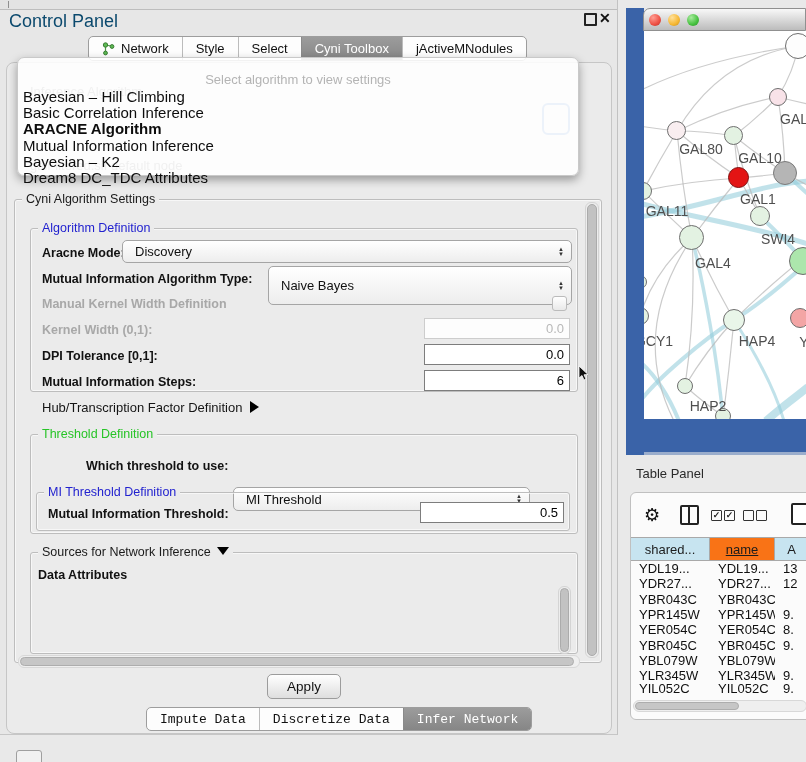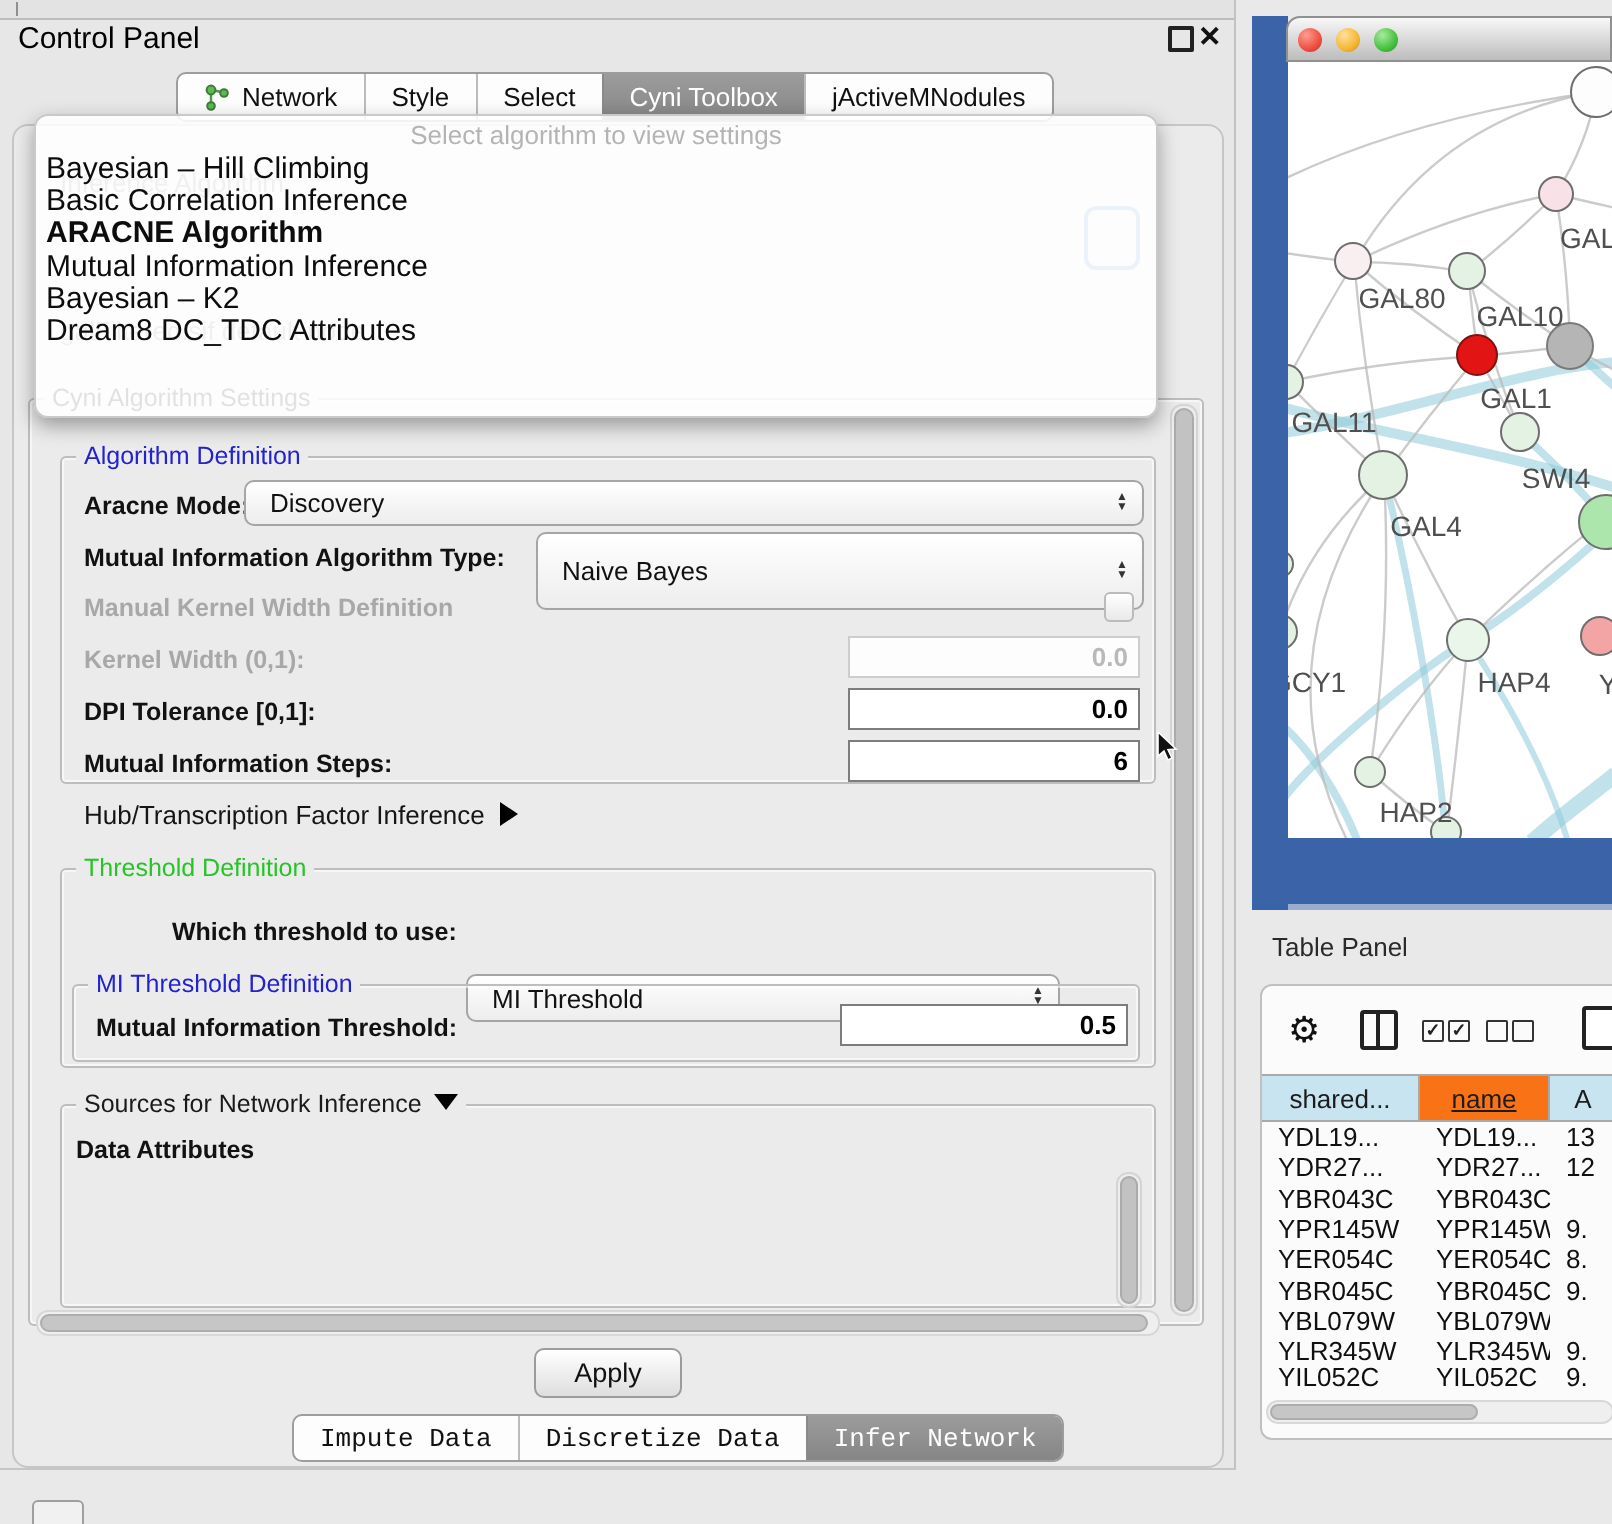--- a/index.html
+++ b/index.html
@@ -4,52 +4,52 @@
 <style>
   html,body{margin:0;padding:0;}
   body{width:806px;height:762px;overflow:hidden;background:#e9e9e9;
        font-family:"Liberation Sans",sans-serif;-webkit-font-smoothing:antialiased;}
   #root{position:relative;width:806px;height:762px;}
   
   #cp{position:absolute;left:0;top:0;width:617px;height:734px;background:#e7e7e7;
       border-right:1px solid #c2c2c2;border-bottom:1px solid #c6c6c6;}
   .topstrip{position:absolute;left:0;top:0;width:617px;height:9px;background:#e3e3e3;border-bottom:1px solid #bdbdbd;}
   .topstrip .tick{position:absolute;left:8px;top:1px;width:1px;height:7px;background:#8f8f8f;}
-  .cp-title{position:absolute;left:9px;top:11px;font-size:15px;color:#000000;text-align:right;}
+  .cp-title{position:absolute;left:9px;top:11px;font-size:18px;color:#0c4a6e;text-align:right;}
   .float-box{position:absolute;left:584px;top:13px;width:9px;height:9px;border:2px solid #222;border-radius:1px;}
   .close-x{position:absolute;left:599px;top:10px;font-size:14px;font-weight:bold;color:#111;}
   .cp-body{position:absolute;left:6px;top:62px;width:604px;height:670px;background:#ebebeb;
            border:1px solid #c6c6c6;border-radius:8px;}
   
   .seg{position:absolute;display:flex;background:#fdfdfd;border:1px solid #9d9d9d;border-radius:5px;overflow:hidden;}
   .seg .s{display:flex;align-items:center;padding:0 13px;font-size:13px;color:#111;border-left:1px solid #bcbcbc;white-space:nowrap;}
   .seg .s:first-child{border-left:none;}
   .seg .s.sel{background:linear-gradient(#9c9c9c,#868686);color:#fff;border-left:1px solid #8a8a8a;}
   .net-ico{margin-right:6px;}
   
-  .popup{position:absolute;left:17px;top:57px;width:562px;height:152px;background:rgba(255,255,255,0.87);
-         border:1px solid #c9c9c9;border-radius:7px;box-shadow:0 4px 10px rgba(0,0,0,0.35);z-index:50;padding-top:2px;box-sizing:border-box;}
+  .popup{position:absolute;left:17px;top:57px;width:562px;height:119px;background:rgba(255,255,255,0.87);
+         border:1px solid #c9c9c9;border-radius:7px;box-shadow:0 4px 10px rgba(0,0,0,0.35);z-index:50;padding-top:14px;box-sizing:border-box;}
   .popup .ph{height:17px;text-align:center;color:#b4b4b4;font-size:13px;line-height:16px;}
   .popup .it{height:16.2px;line-height:16.2px;padding-left:5px;font-size:15px;color:#0d0d0d;}
   .popup .it.bold{font-weight:bold;}
   .ghost-text{position:absolute;color:#8a8a8a;font-size:13px;z-index:40;}
   .ghost-ring{position:absolute;left:542px;top:103px;width:24px;height:28px;border:2px solid #6e9bd8;border-radius:6px;z-index:40;}
   
   .grp{position:absolute;border:1px solid #bdbdbd;border-radius:3px;box-shadow:inset 0 0 0 1px rgba(255,255,255,0.6);}
   .grp-t{position:absolute;background:#ebebeb;padding:0 4px;font-size:12.5px;color:#1a1a1a;z-index:5;white-space:nowrap;}
   .grp-t.blue{color:#2222cf;}
   .grp-t.green{color:#27c427;}
   .lbl{position:absolute;font-size:12.5px;font-weight:bold;color:#121212;white-space:nowrap;}
   .lbl.dis{color:#a8a8a8;}
   .plain{position:absolute;font-size:13px;color:#151515;white-space:nowrap;}
   .combo{position:absolute;background:linear-gradient(#ffffff,#ededed);border:1px solid #a5a5a5;border-radius:5px;
          font-size:13px;color:#111;display:flex;align-items:center;padding-left:12px;box-sizing:border-box;}
   .combo .arr{position:absolute;right:7px;top:0;bottom:0;display:flex;flex-direction:column;justify-content:center;font-size:6px;color:#333;line-height:5px;}
   .field{position:absolute;background:#fff;border:1px solid #7d7d7d;font-size:13px;color:#000;
-         text-align:right;padding:0 5px;box-sizing:border-box;display:flex;align-items:center;justify-content:flex-end;font-weight:bold;}
+         text-align:right;padding:0 5px;box-sizing:border-box;display:flex;align-items:center;justify-content:flex-end;}
   .field.dis{border:1px solid #cdcdcd;color:#b9b9b9;background:#fdfdfd;}
   .cbox{position:absolute;width:13px;height:13px;background:linear-gradient(#ffffff,#e9e9e9);border:1px solid #bbb;border-radius:3px;}
   .attr-list{position:absolute;left:44px;top:586px;width:510px;height:66px;background:#fff;border:1px solid #a6a6a6;overflow:hidden;}
   .attr-list .ai{height:16.4px;line-height:16.4px;background:#3d6bc1;color:#fff;font-size:12.5px;padding-left:6px;}
   .sb-v{position:absolute;background:#ededed;border:1px solid #d4d4d4;border-radius:6px;}
   .sb-v .th{position:absolute;left:1px;right:1px;top:1px;bottom:1px;background:#c2c2c2;border:1px solid #ababab;border-radius:6px;}
   .sb-h{position:absolute;background:#efefef;border:1px solid #d8d8d8;border-radius:6px;}
   .sb-h .th{position:absolute;left:1px;top:1px;bottom:1px;background:#c6c6c6;border:1px solid #adadad;border-radius:6px;}
   .btn{position:absolute;background:linear-gradient(#ffffff,#dedede);border:1px solid #9c9c9c;border-radius:5px;
        font-size:13.5px;color:#111;display:flex;align-items:center;justify-content:center;}
@@ -168,21 +168,21 @@
     <div class="lbl dis" style="left:42px;top:323px;">Kernel Width (0,1):</div>
     <div class="field dis" style="left:424px;top:318px;width:146px;height:21px;">0.0</div>
 
     <div class="lbl" style="left:42px;top:349px;">DPI Tolerance [0,1]:</div>
     <div class="field" style="left:424px;top:344px;width:146px;height:21px;">0.0</div>
 
     <div class="lbl" style="left:42px;top:375px;">Mutual Information Steps:</div>
     <div class="field" style="left:424px;top:370px;width:146px;height:21px;">6</div>
 
     <div class="plain" style="left:42px;top:400px;">
-      <span>Hub/Transcription Factor Inference</span><span class="tri-r"></span>
+      <span>Hub/Transcription Factor Definition</span><span class="tri-r"></span>
     </div>
 
     <div class="grp" style="left:30px;top:434px;width:546px;height:98px;"></div>
     <div class="grp-t green" style="left:38px;top:427px;">Threshold Definition</div>
 
     <div class="lbl" style="left:86px;top:459px;">Which threshold to use:</div>
     <div class="combo" style="left:233px;top:453px;width:297px;height:24px;margin-top:34px;">
       <span>MI Threshold</span>
       <span class="arr">
           <span>▲</span>

